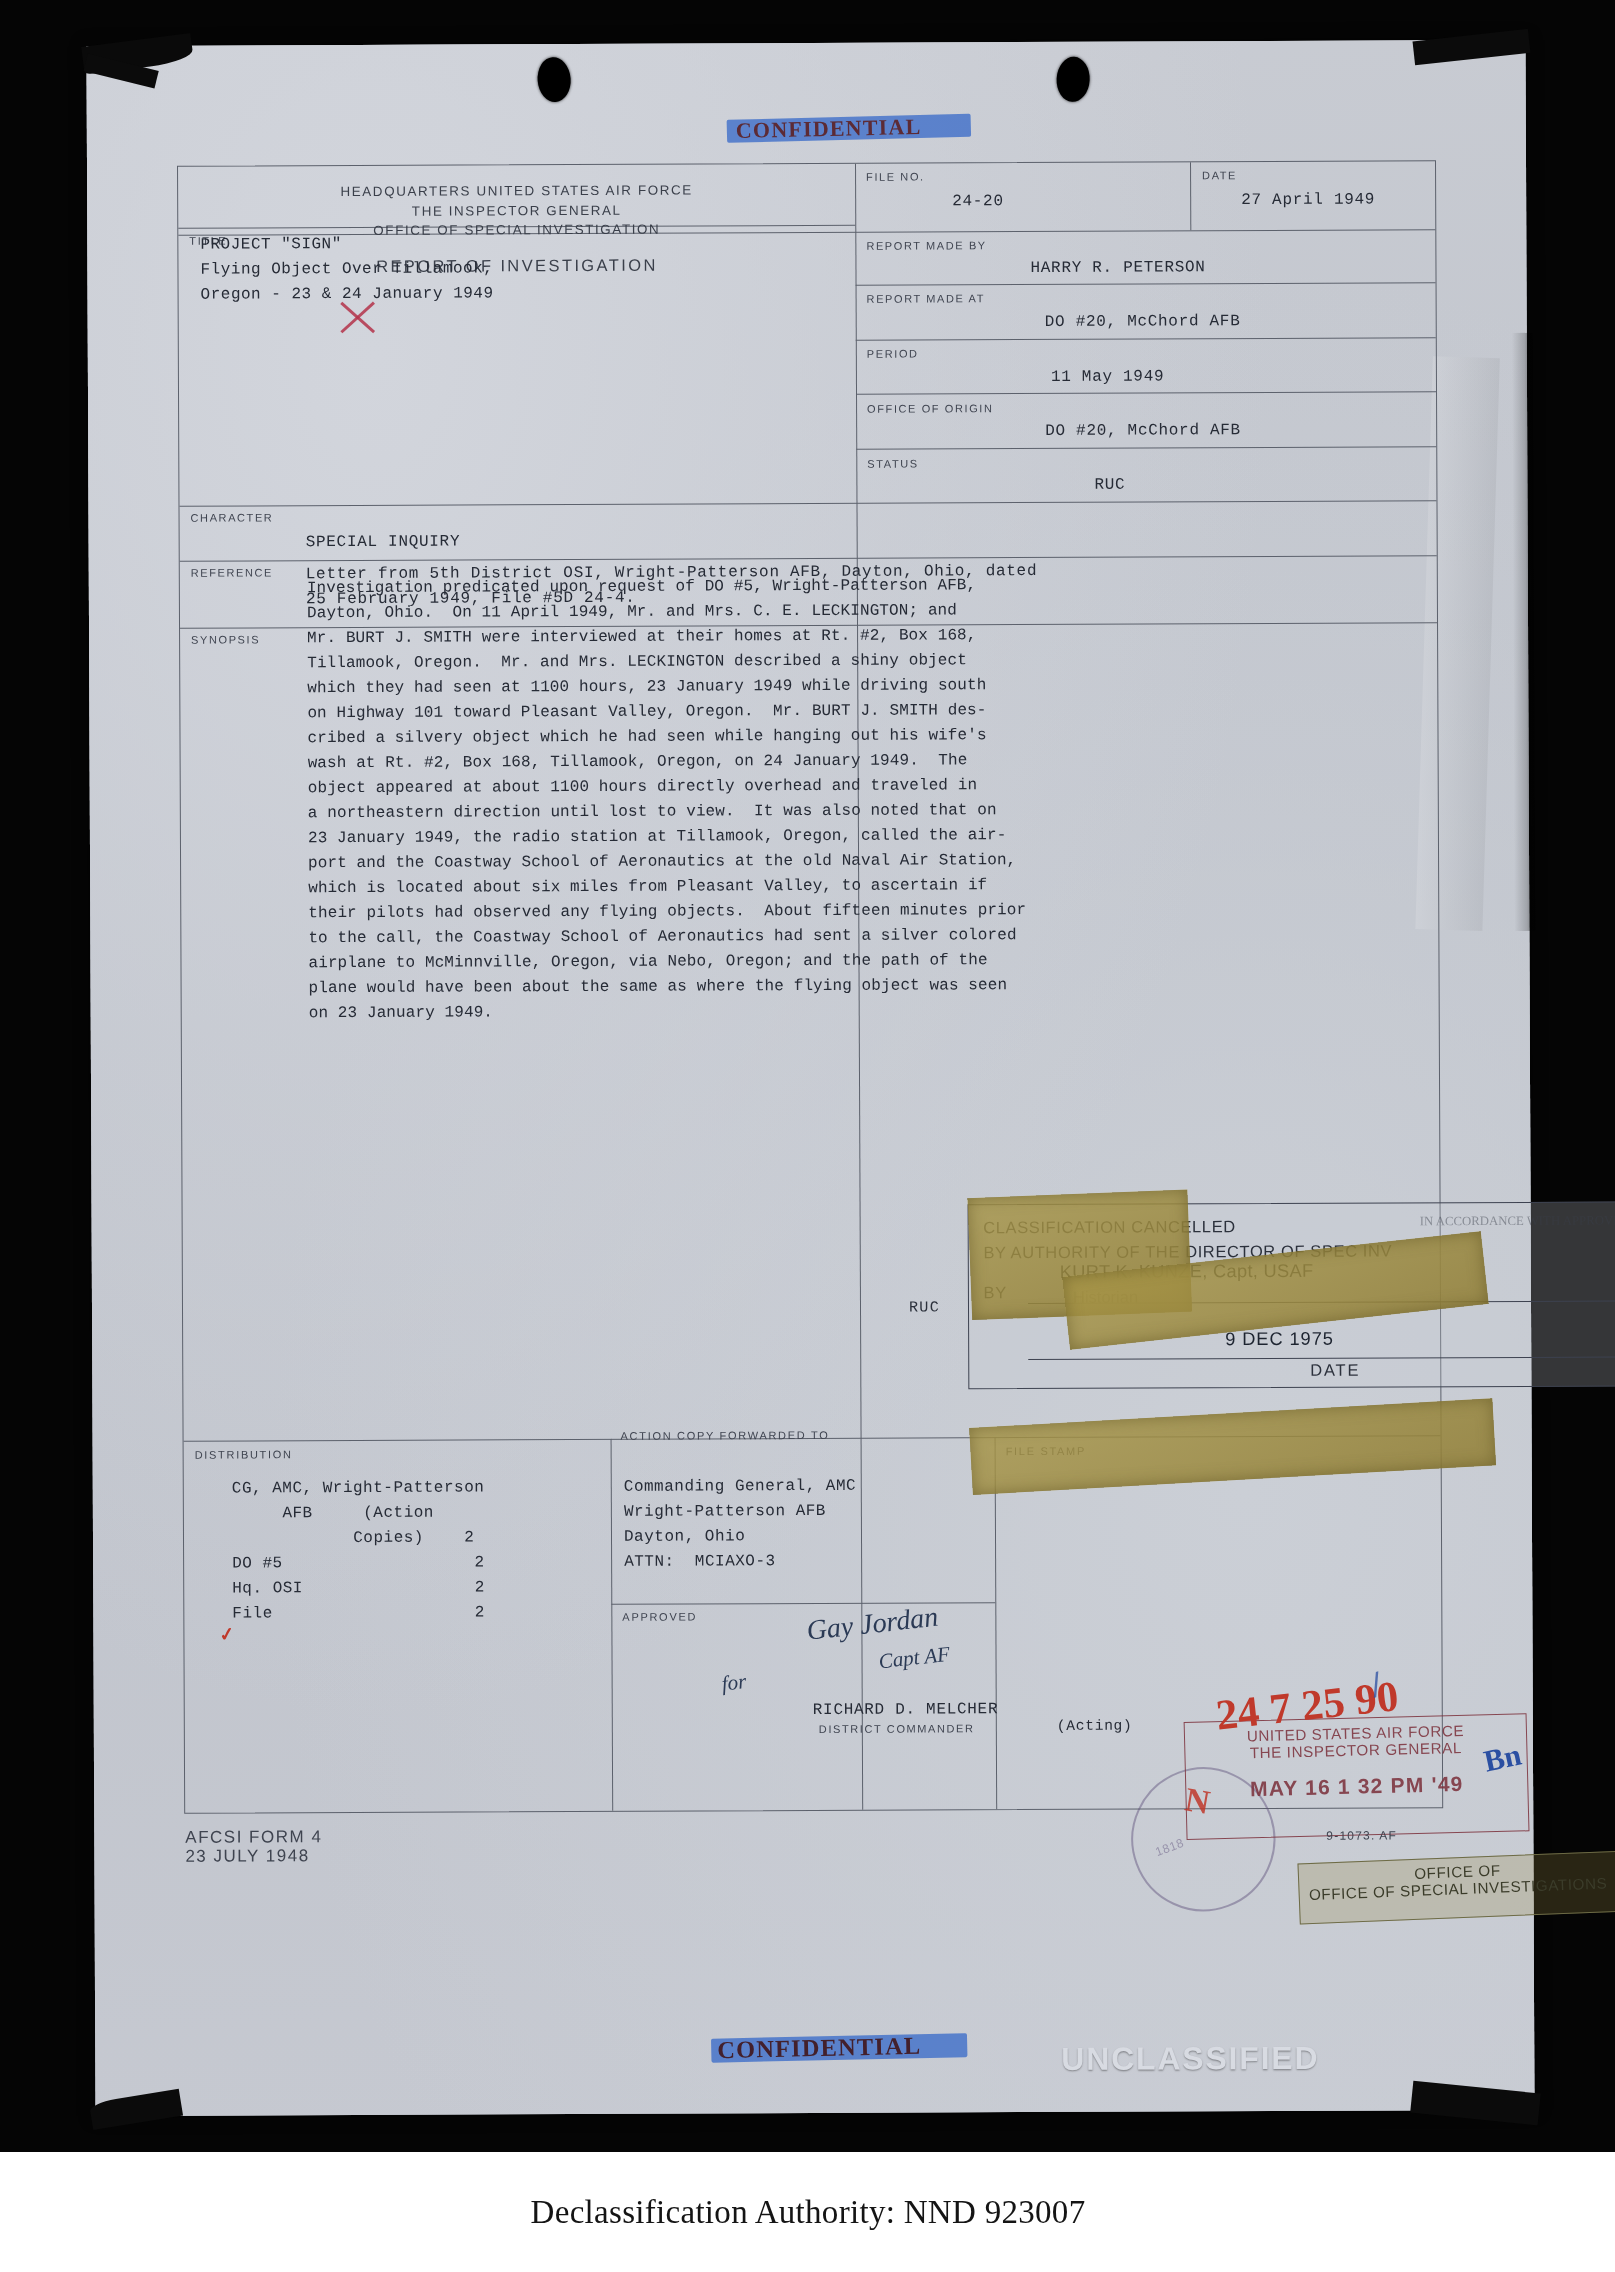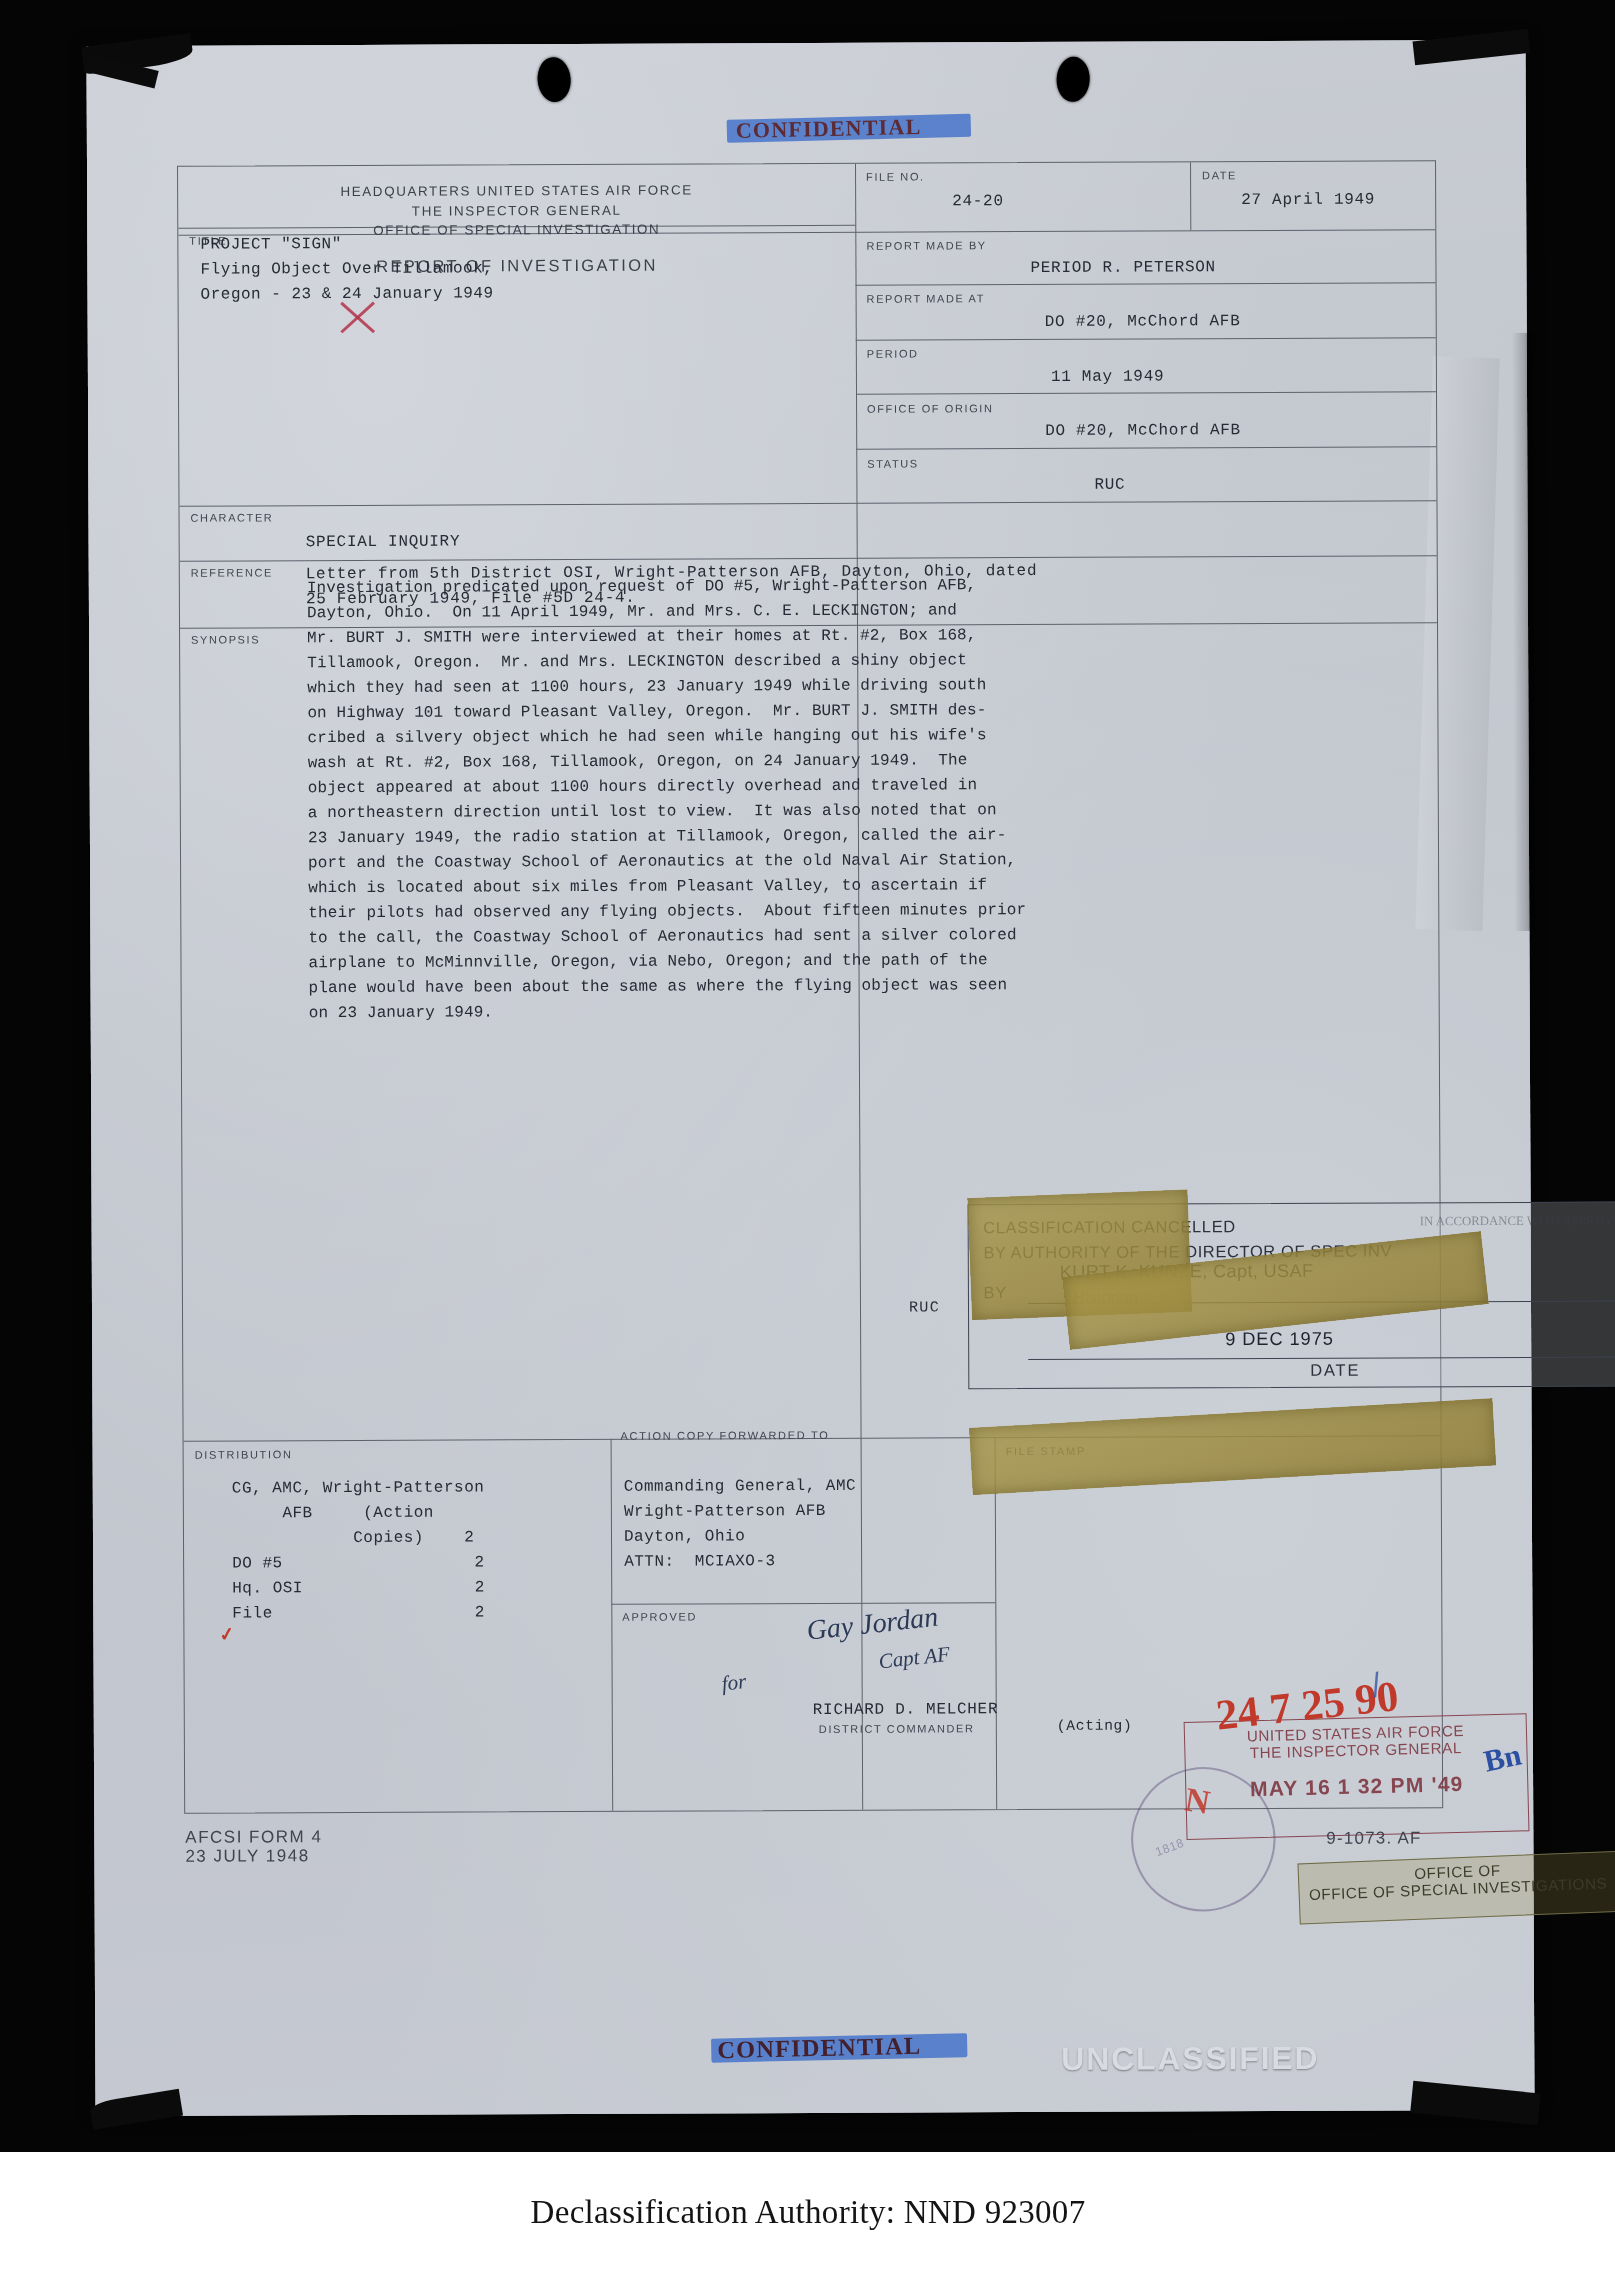--- a/index.html
+++ b/index.html
@@ -282,21 +282,21 @@
     font-size: 17px;
     letter-spacing: 1.5px;
     color: #3f4450;
     line-height: 19px;
   }
   #formnum {
     position: absolute;
     left: 1232px;
     top: 1788px;
     font-family: "Liberation Sans", sans-serif;
-    font-size: 17px;
+    font-size: 12px;
     letter-spacing: 1.2px;
     color: #3f4450;
   }
 
   
   .conf-stamp {
     position: absolute;
     font-family: "Liberation Serif", serif;
     font-weight: bold;
     letter-spacing: 1.2px;
@@ -475,21 +475,21 @@
         <div class="fieldlabel">DATE</div>
       </div>
       <div class="cell" style="left:1063px; top:29px;">
         <div class="fieldvalue">27 April 1949</div>
       </div>
 
       <div class="cell" style="left:688px; top:76px;">
         <div class="fieldlabel">REPORT MADE BY</div>
       </div>
       <div class="cell" style="left:852px; top:96px;">
-        <div class="fieldvalue">PERIOD R. PETERSON</div>
+        <div class="fieldvalue">HARRY R. PETERSON</div>
       </div>
 
       <div class="cell" style="left:688px; top:129px;">
         <div class="fieldlabel">REPORT MADE AT</div>
       </div>
       <div class="cell" style="left:866px; top:150px;">
         <div class="fieldvalue">DO #20, McChord AFB</div>
       </div>
 
       <div class="cell" style="left:688px; top:184px;">

